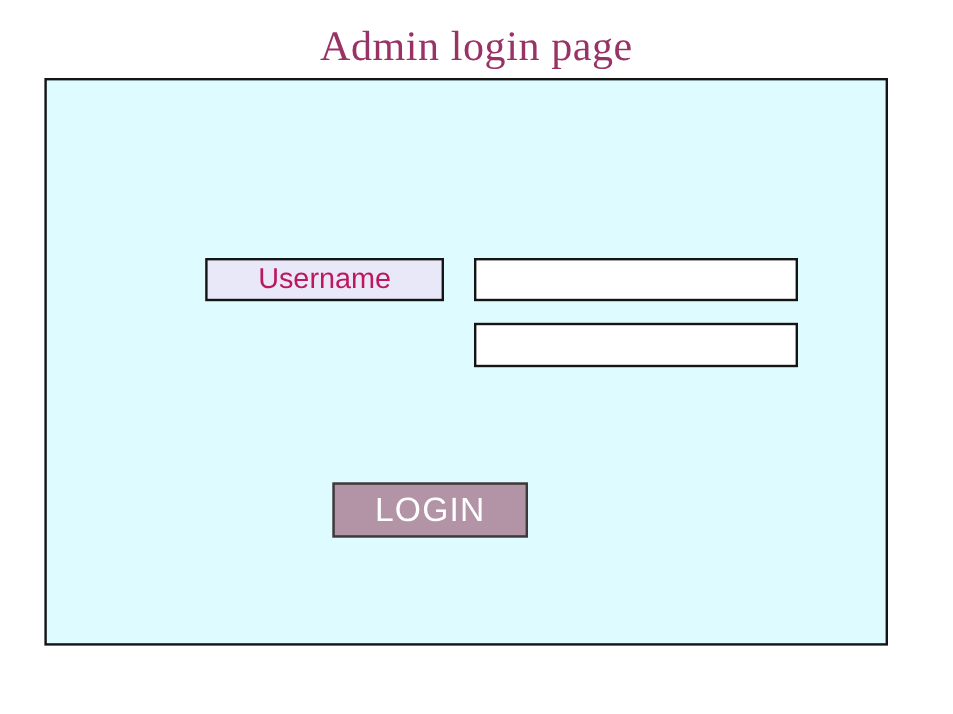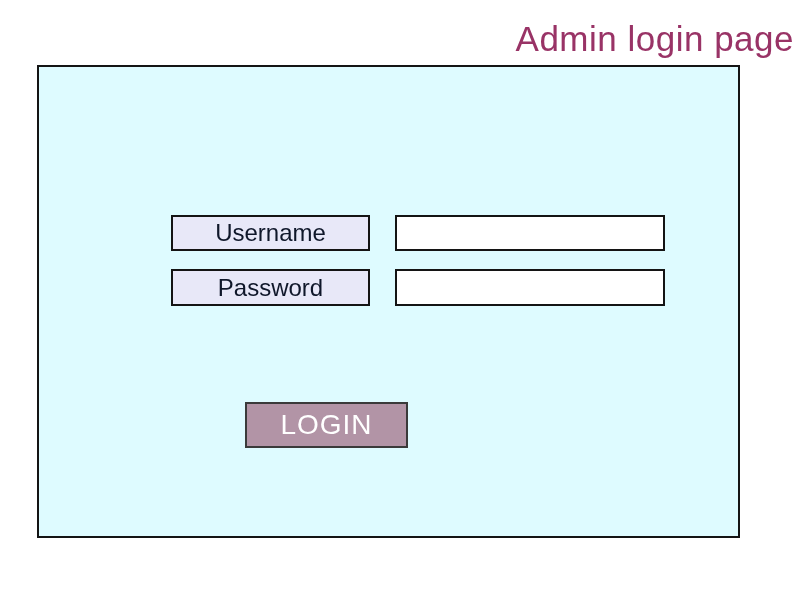--- a/index.html
+++ b/index.html
@@ -10,44 +10,45 @@
     background: #ffffff;
     font-family: "Liberation Sans", sans-serif;
     overflow: hidden;
     position: relative;
   }
   .page-title {
     position: absolute;
     top: 18px;
     left: 0;
     width: 100%;
-    text-align: right;
+    text-align: center;
     font-size: 35px;
     line-height: 1.2;
     color: #993366;
     letter-spacing: 0.5px;
+    font-family: Liberation Serif, serif;
   }
   .login-panel {
     position: absolute;
     left: 37px;
     top: 65px;
     width: 703px;
     height: 473px;
     background: #defbff;
     border: 2px solid #141414;
     box-sizing: border-box;
   }
   .field-label {
     position: absolute;
     width: 199px;
     height: 36px;
     background: #e8e8f8;
     border: 2px solid #141414;
     box-sizing: border-box;
-    color: #0f172a;
+    color: #be185d;
     font-size: 24px;
     text-align: center;
     display: flex;
     align-items: center;
     justify-content: center;
   }
   .field-input {
     position: absolute;
     width: 270px;
     height: 36px;
@@ -71,35 +72,35 @@
     box-sizing: border-box;
     color: #ffffff;
     font-size: 28px;
     font-family: "Liberation Sans", sans-serif;
     letter-spacing: 1px;
     display: flex;
     align-items: center;
     justify-content: center;
     cursor: pointer;
     padding: 0;
+    margin-left: 32px;
   }
   .login-button { left: 206px; top: 335px; width: 163px; height: 46px; }
   .reset-button { left: 414px; top: 333px; width: 167px; height: 44px; }
 </style>
 </head>
 <body>
 
 <div class="page-title">Admin login page</div>
 
 <div class="login-panel">
 
   <div class="field-label label-username">Username</div>
 
   <input class="field-input input-username" type="text" value="" style="">
 
-  <div class="field-label label-password">Password</div>
 
   <input class="field-input input-password" type="password" value="" style="">
 
   <button class="action-button login-button">LOGIN</button>
 
 
 </div>
 
 </body></html>

